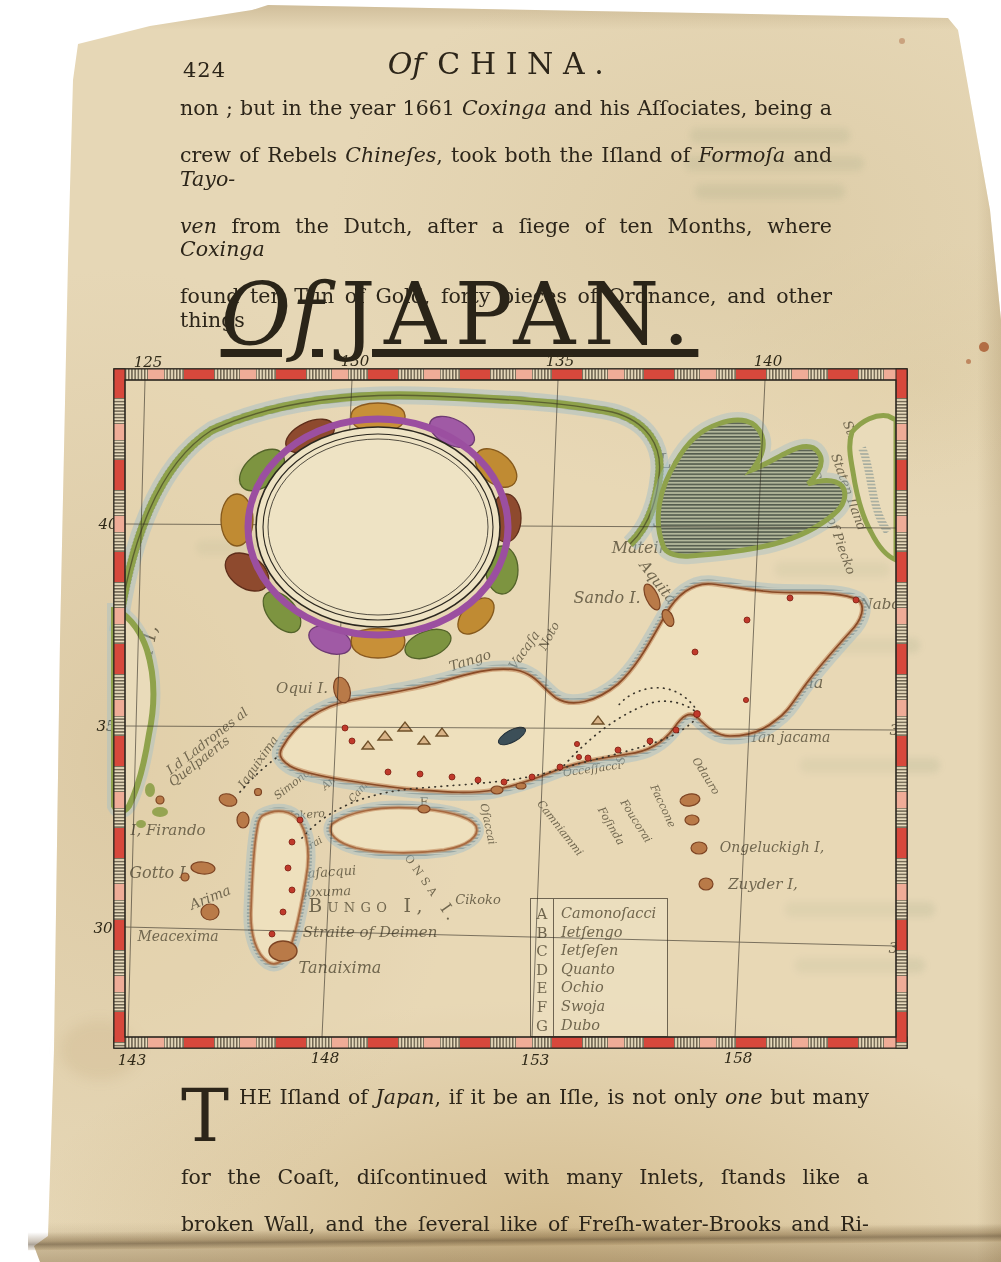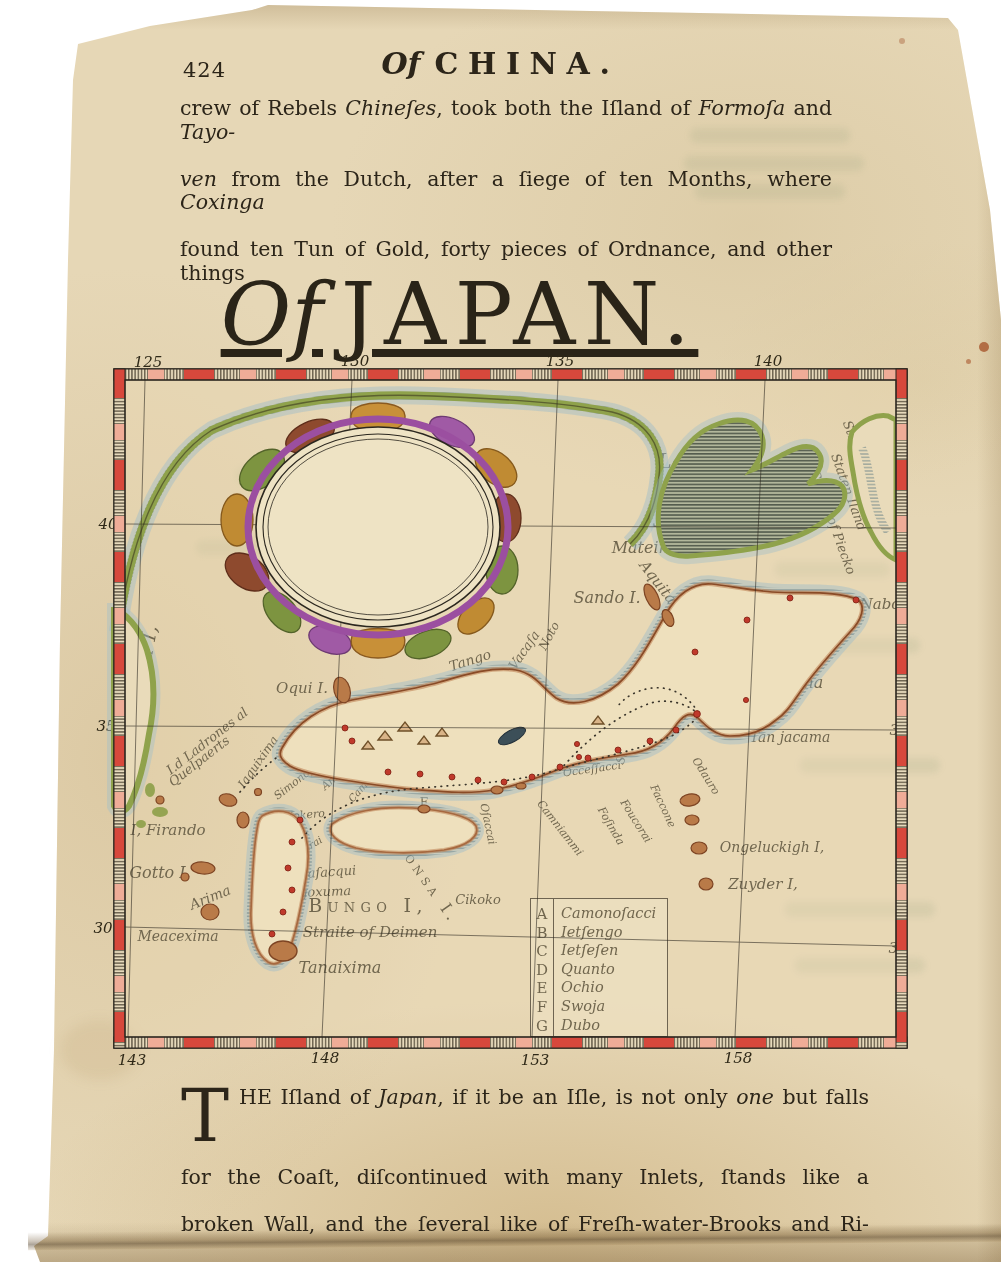--- a/index.html
+++ b/index.html
@@ -27,21 +27,21 @@
   .curl{position:absolute;left:28px;top:1228px;width:973px;height:18px;pointer-events:none;
     transform:rotate(-0.5deg);
     background:linear-gradient(180deg, rgba(0,0,0,0) 0%, rgba(95,68,30,.30) 50%, rgba(60,40,15,.42) 68%, rgba(170,140,90,.18) 100%);}
   
   .ghost{position:absolute;height:15px;border-radius:8px;background:rgba(100,125,85,.10);
     filter:blur(3px);pointer-events:none;}
   .spk{position:absolute;border-radius:50%;pointer-events:none;}
   
   .ink{color:#2c2519;}
   .pagenum{position:absolute;left:183px;top:58px;font-size:21px;letter-spacing:1px;}
-  .runtitle{position:absolute;left:0;top:46px;width:1001px;text-align:center;font-size:30px;font-weight:bold;}
+  .runtitle{position:absolute;left:0;top:46px;width:1001px;text-align:center;font-size:30px;}
   .runtitle .of{font-style:italic;margin-right:14px;}
   .runtitle .rest{letter-spacing:.32em;}
   .para{position:absolute;font-size:20.5px;line-height:23.5px;color:#2c2519;}
   #intro-lines{left:180px;top:97px;width:652px;}
   #outro-lines{left:181px;top:1086px;width:688px;}
   .tl{text-align:justify;}
   .tl.just::after{content:"";display:inline-block;width:100%;}
   .tl.last-left{text-align:left;}
   .tl.last-right{text-align:right;}
   .it{font-style:italic;}
@@ -284,20 +284,21 @@
     <rect x="125" y="380" width="771" height="657" fill="none" stroke="#2a261e" stroke-width="1.2"></rect>
   </svg>
 
   <div class="content">
     <div class="pagenum ink">424</div>
     <div class="runtitle ink">
       <span class="of">Of</span><span class="rest">CHINA.</span>
     </div>
 
     <div class="para" id="intro-lines">
+        <div class="tl just"><span>non ; but in the year 1661 </span><span class="it">Coxinga</span><span> and his Aſſociates, being a</span></div>
         <div class="tl just"><span>crew of Rebels </span><span class="it">Chineſes</span><span>, took both the Iſland of </span><span class="it">Formoſa</span><span> and </span><span class="it">Tayo-</span></div>
         <div class="tl just"><span class="it">ven</span><span> from the Dutch, after a ſiege of ten Months, where </span><span class="it">Coxinga</span></div>
         <div class="tl just"><span>found ten Tun of Gold, forty pieces of Ordnance, and other things</span></div>
       </div>
 
     <div class="bigtitle">
       <span class="of">Of</span><span class="main">JAPAN.</span>
     </div>
 
     <span class="cart t1" style="left:380px;top:470px">Japonæ</span>
@@ -417,21 +418,21 @@
           <div class="lrow" style="top: 117.6px;">
             <span class="lkey">G</span>
             <span class="lname">Dubo</span>
           </div>
         </div>
     </div>
 
     <div class="para" style="position:absolute;left:181px;top:1086px;width:688px;">
       <span class="dropcap">T</span>
       <div id="outro-lines" style="position:static">
-          <div class="tl just"><span>HE Iſland of </span><span class="it">Japan</span><span>, if it be an Iſle, is not only </span><span class="it">one</span><span> but falls</span></div>
+          <div class="tl just"><span>HE Iſland of </span><span class="it">Japan</span><span>, if it be an Iſle, is not only </span><span class="it">one</span><span> but many</span></div>
           <div class="tl just"><span>for the Coaſt, diſcontinued with many Inlets, ſtands like a</span></div>
           <div class="tl just"><span>broken Wall, and the ſeveral like of Freſh-water-Brooks and Ri-</span></div>
           <div class="tl last-right"><span>vulets,</span></div>
         </div>
     </div>
   </div>
 
   <div class="curl"></div>
 </div>
 

